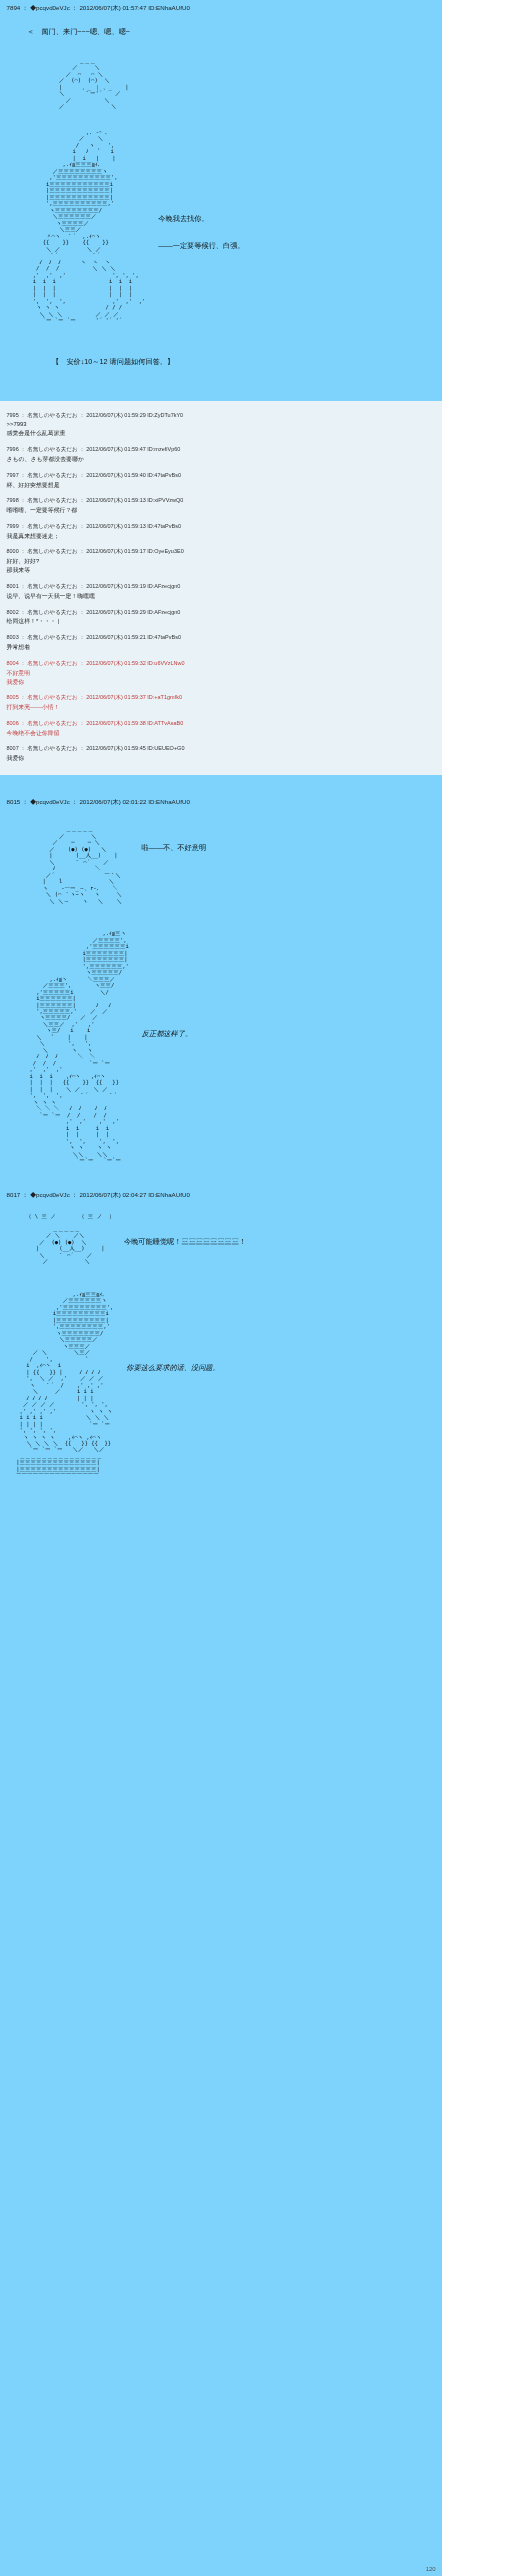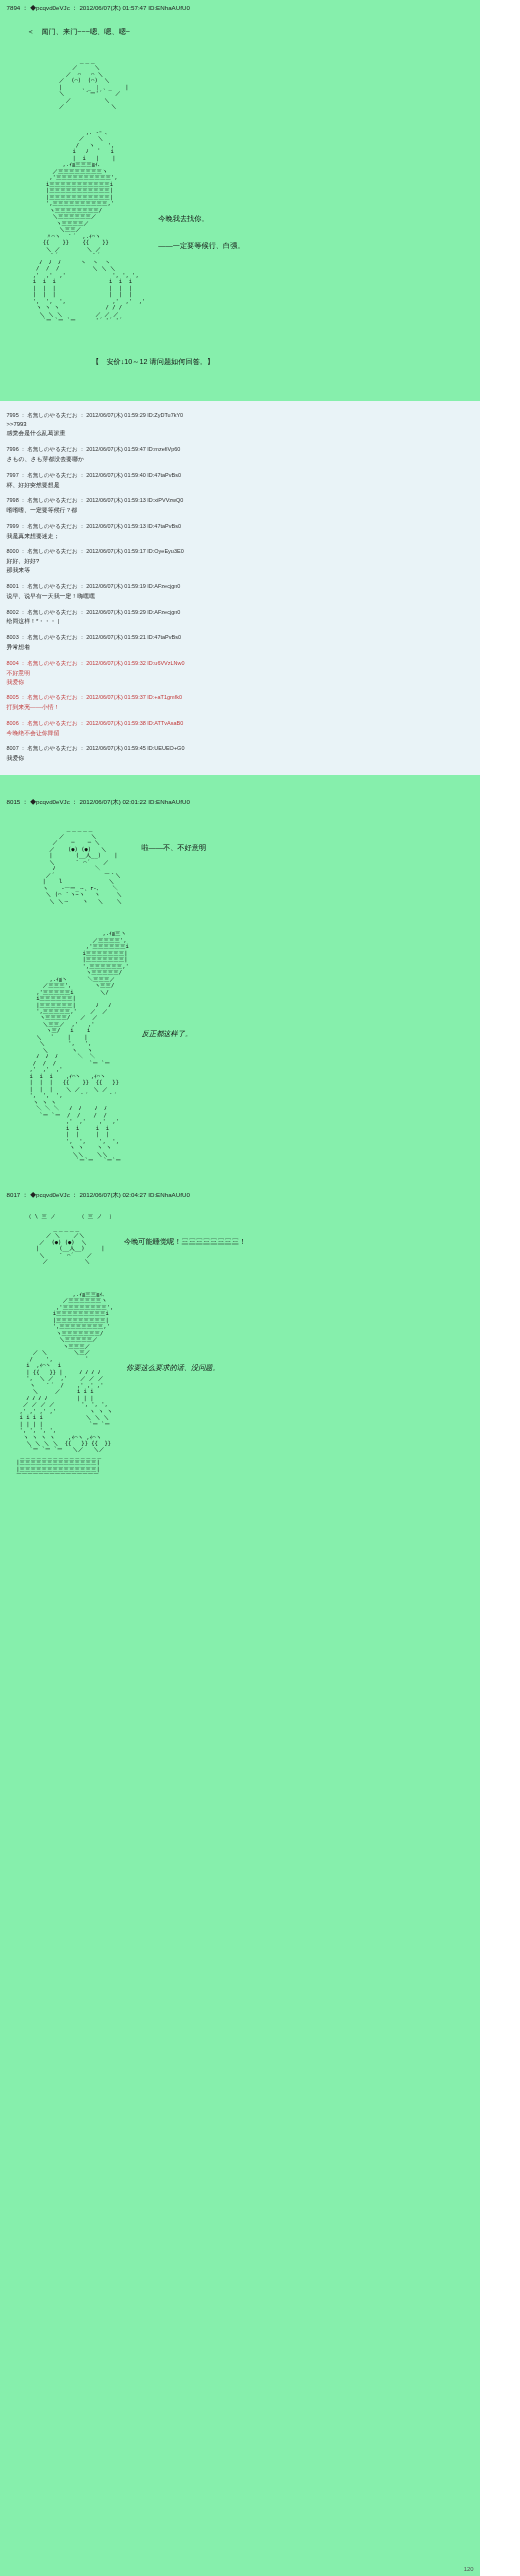--- a/index.html
+++ b/index.html
@@ -8,23 +8,23 @@
     background: #ffffff;
   }
   body {
     width: 520px;
     font-family: "Liberation Sans", sans-serif;
     color: #000000;
     font-size: 7.2px;
   }
   .page {
     position: relative;
-    width: 480px;
+    width: 442px;
     min-height: 2576px;
-    background: #86efac;
+    background: #7dd3fc;
     overflow: hidden;
   }
 
   
   .op-head {
     font-size: 6.2px;
     color: #222;
     padding: 3.9px 0 0 6.5px;
   }
 
@@ -141,21 +141,21 @@
     </div>
     <div class="txt-col" style="padding-top:91px; padding-left:13px;">
       <div class="speech">今晚我去找你。</div>
       <div style="height:14.3px;"></div>
       <div class="speech">——一定要等候行、白强。</div>
     </div>
   </div>
 
   <div class="spacer-40"></div>
 
-  <div class="speech" style="padding-left:92px;">【　安价↓10～12  请问题如何回答。】</div>
+  <div class="speech" style="padding-left:52px;">【　安价↓10～12  请问题如何回答。】</div>
 
   <div style="height:32.5px;"></div>
 
   <div class="comments">
 
     <div class="cmt">
       <div class="hdr">
         <span>7995</span>
         <span> ： </span>
         <span>名無しのやる夫だお</span>

